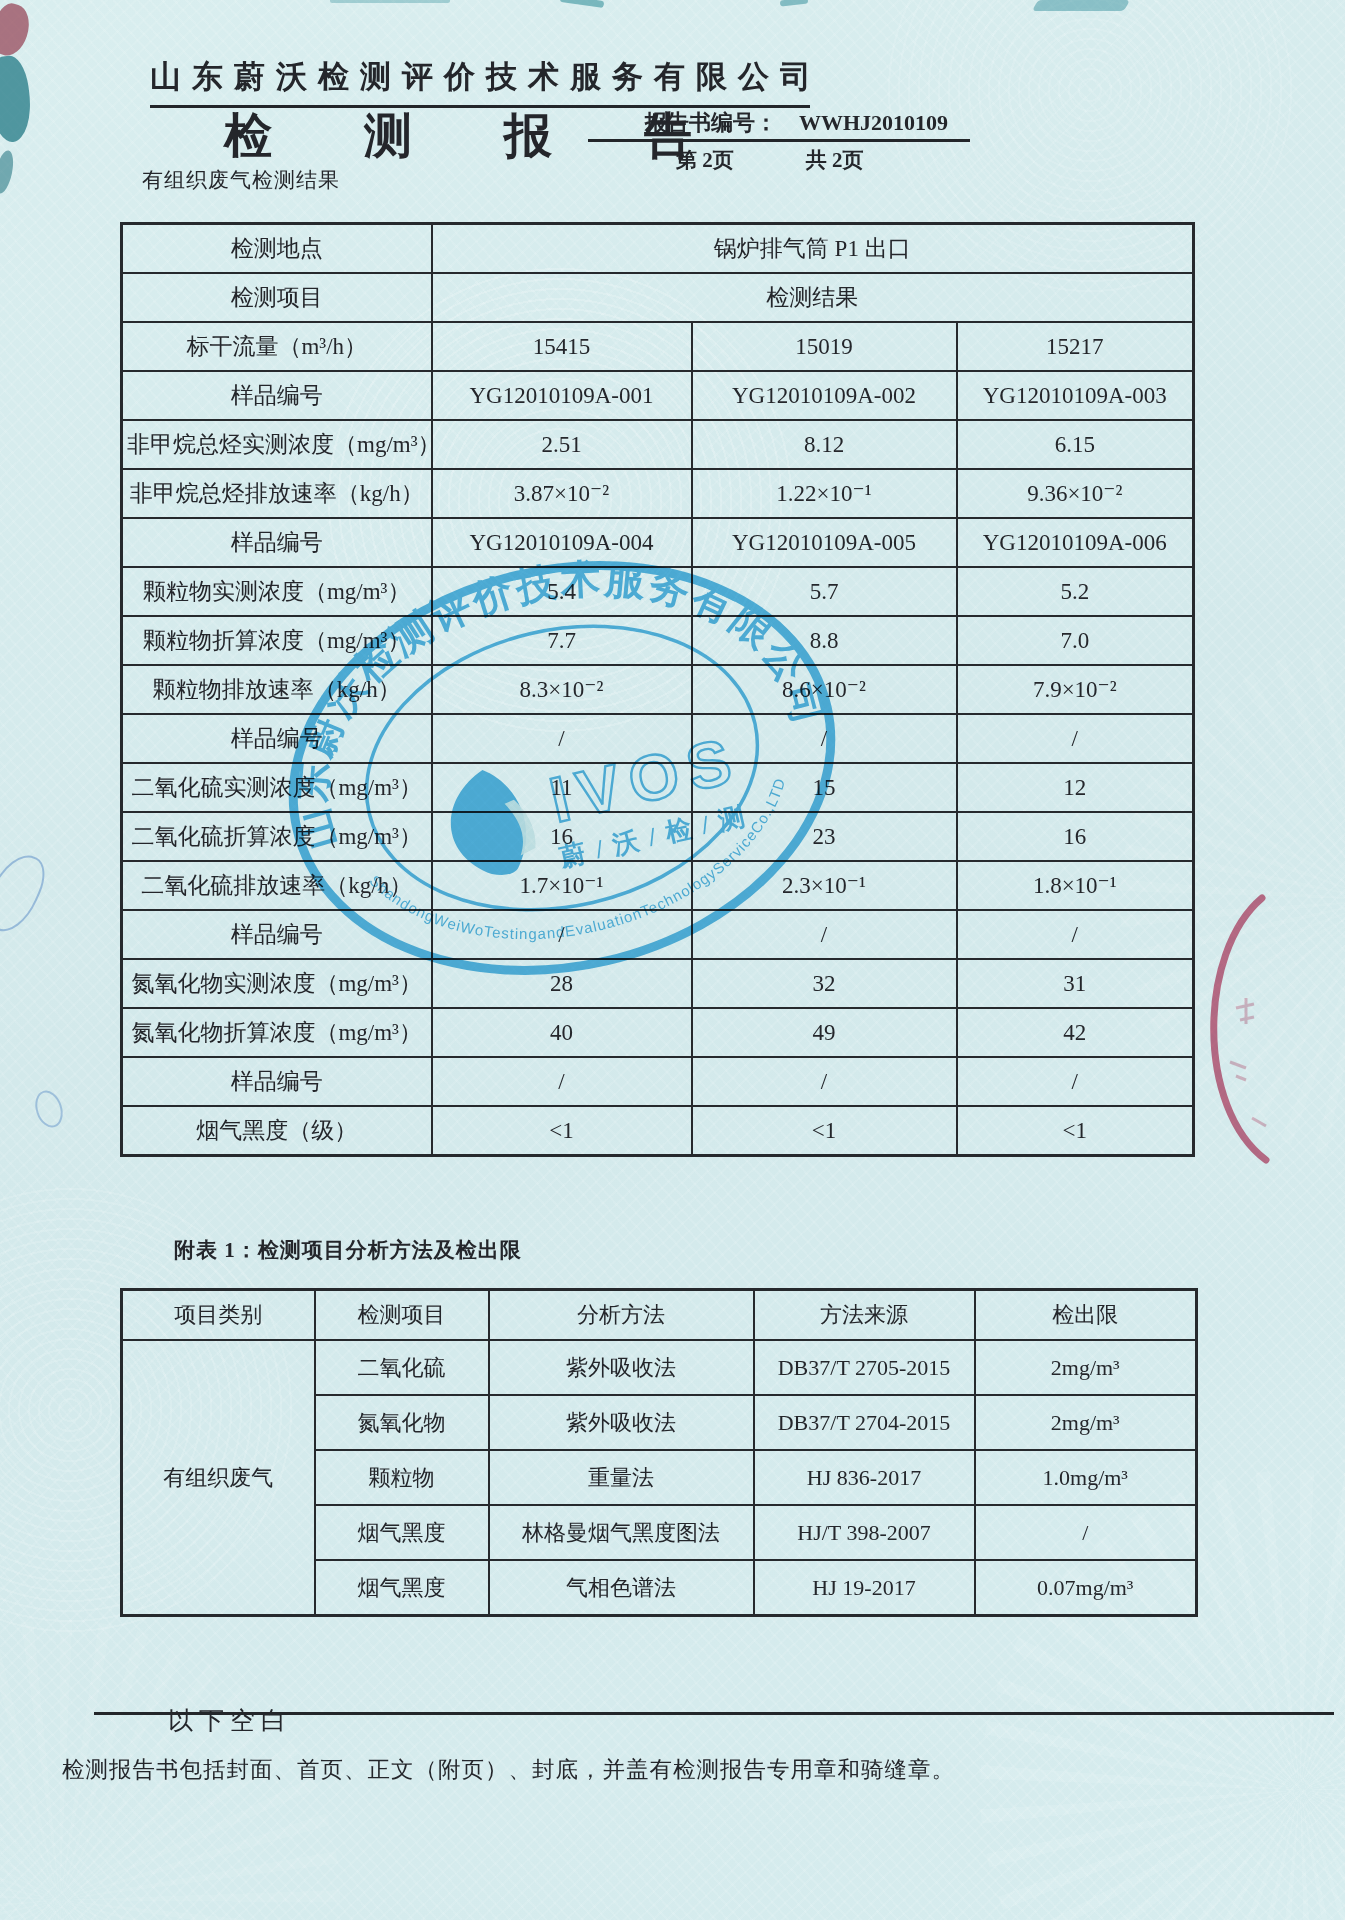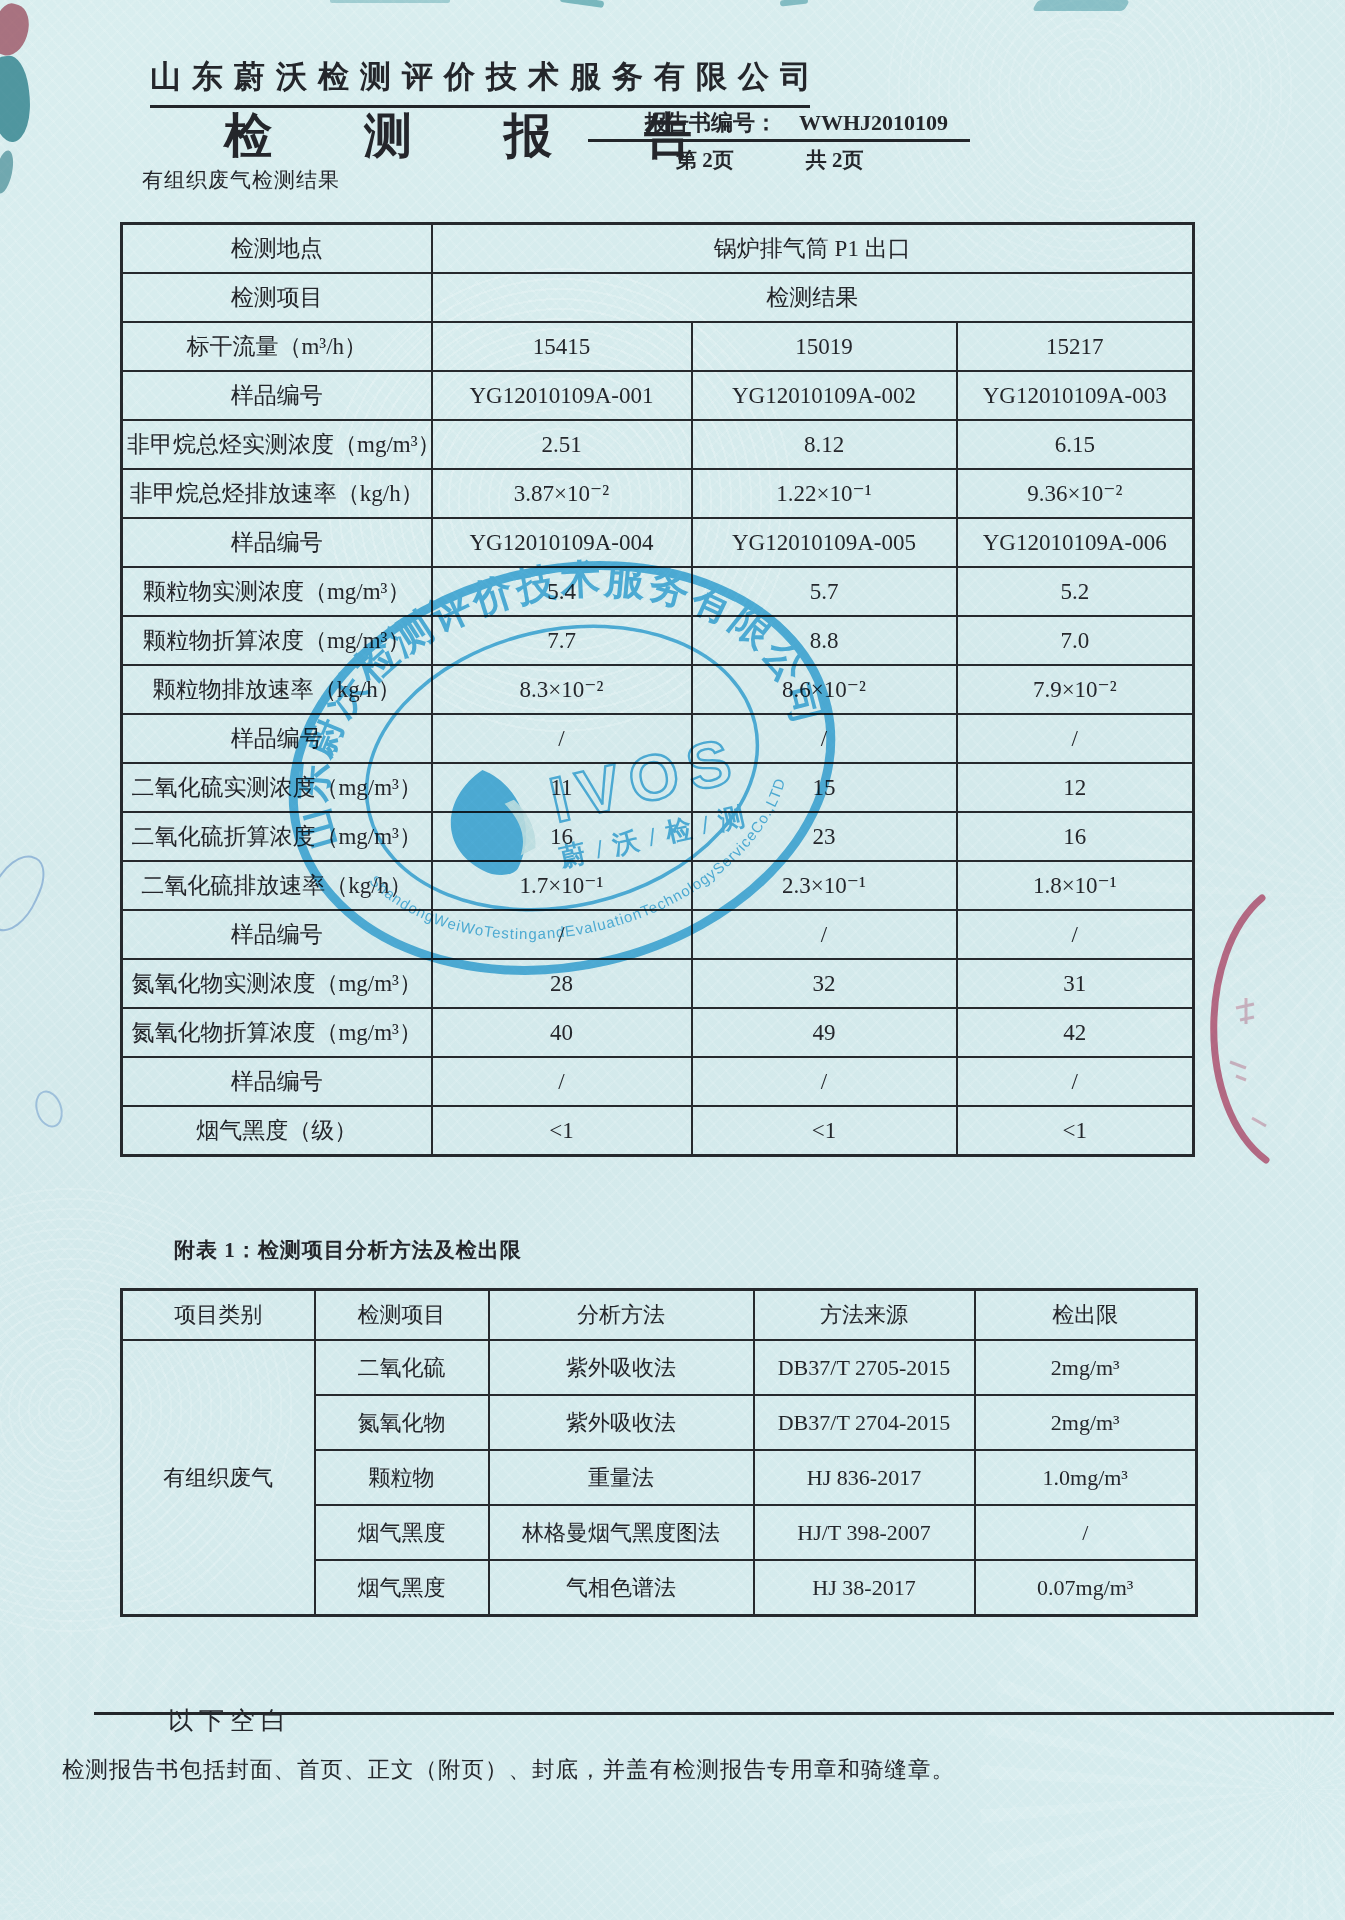--- a/index.html
+++ b/index.html
@@ -249,21 +249,21 @@
     </tr>
     <tr>
       <td>烟气黑度</td>
       <td>林格曼烟气黑度图法</td>
       <td>HJ/T 398-2007</td>
       <td>/</td>
     </tr>
     <tr>
       <td>烟气黑度</td>
       <td>气相色谱法</td>
-      <td>HJ 38-2017</td>
+      <td>HJ 19-2017</td>
       <td>0.07mg/m³</td>
     </tr>
   </tbody>
 </table>
 
 <div class="abs blank-note">以下空白</div>
 <div class="abs footer-rule"></div>
 <div class="abs footer-note">检测报告书包括封面、首页、正文（附页）、封底，并盖有检测报告专用章和骑缝章。</div>
 
 <svg class="stamp-svg" width="1345" height="1920" viewBox="0 0 1345 1920" xmlns="http://www.w3.org/2000/svg" xmlns:xlink="http://www.w3.org/1999/xlink">

